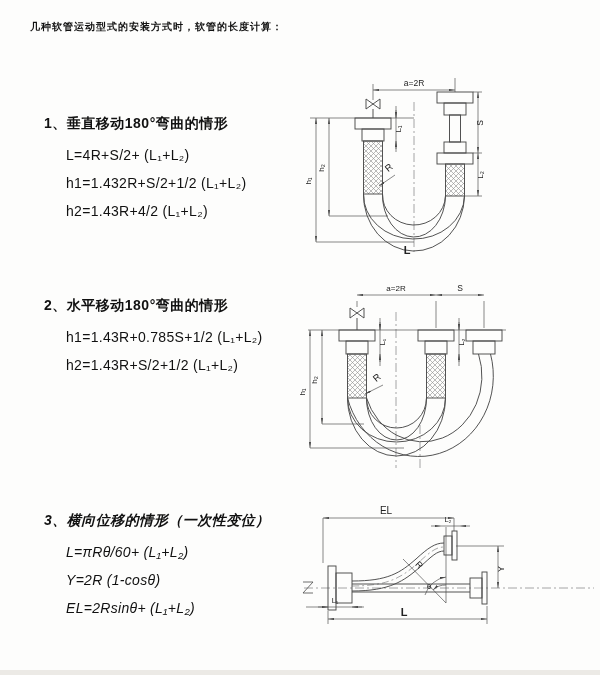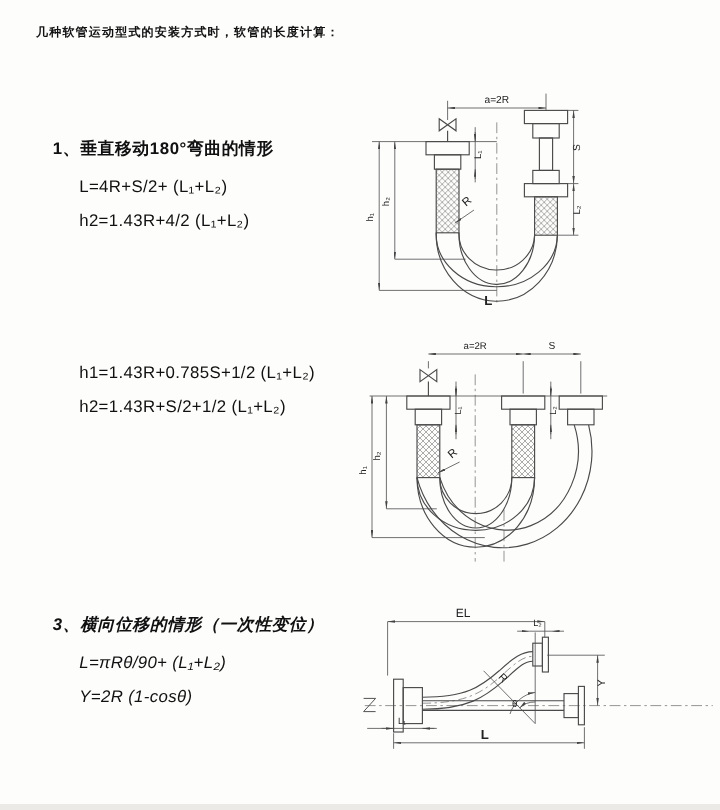--- a/index.html
+++ b/index.html
@@ -23,20 +23,21 @@
   .bottom-edge { position:absolute; left:0; bottom:0; width:600px; height:5px; background:#eceae6; }
 </style>
 </head>
 <body>
 
 <div class="page-title">几种软管运动型式的安装方式时，软管的长度计算：</div>
 
 <div class="section" style="left:44px; top:104px;margin-top:10px;">
   <div class="heading">1、垂直移动180°弯曲的情形</div>
   <div class="formula">L=4R+S/2+ (L₁+L₂)</div>
+  <div class="formula">h1=1.432R+S/2+1/2 (L₁+L₂)</div>
   <div class="formula">h2=1.43R+4/2 (L₁+L₂)</div>
 </div>
 
 <svg class="diag" style="left:296px; top:66px;" width="276" height="192" viewBox="0 0 276 192">
   <defs>
     <marker id="ar1" markerWidth="9" markerHeight="3" refX="9" refY="1.5" orient="auto-start-reverse">
       <path d="M0,0 L9,1.5 L0,3 z" fill="#444"></path>
     </marker>
     <pattern id="braid1" width="5" height="5" patternUnits="userSpaceOnUse">
       <path d="M0,5 L5,0 M0,0 L5,5" stroke="#8d8d8d" stroke-width="0.6" fill="none"></path>
@@ -92,20 +93,21 @@
   <text x="104.5" y="63" font-size="8" text-anchor="middle" transform="rotate(-90 104.5 63)">L₁</text>
   <text x="187" y="57" font-size="8.5" text-anchor="middle" transform="rotate(-90 187 57)">S</text>
   <text x="187" y="109" font-size="8" text-anchor="middle" transform="rotate(-90 187 109)">L₂</text>
   <text x="15" y="115" font-size="8" text-anchor="middle" transform="rotate(-90 15 115)">h₁</text>
   <text x="28" y="102" font-size="8" text-anchor="middle" transform="rotate(-90 28 102)">h₂</text>
   <text x="95" y="104" font-size="9.5" text-anchor="middle" transform="rotate(-40 95 104)">R</text>
   <text x="111" y="188" font-size="11" font-weight="bold" text-anchor="middle">L</text>
 </svg>
 
 <div class="section" style="left:44px; top:296px;">
+  <div class="heading">2、水平移动180°弯曲的情形</div>
   <div class="formula">h1=1.43R+0.785S+1/2 (L₁+L₂)</div>
   <div class="formula">h2=1.43R+S/2+1/2 (L₁+L₂)</div>
 </div>
 
 <svg class="diag" style="left:300px; top:280px;" width="295" height="195" viewBox="0 0 295 195">
   <defs>
     <marker id="ar2" markerWidth="9" markerHeight="3" refX="9" refY="1.5" orient="auto-start-reverse">
       <path d="M0,0 L9,1.5 L0,3 z" fill="#444"></path>
     </marker>
     <pattern id="braid2" width="5" height="5" patternUnits="userSpaceOnUse">
@@ -164,22 +166,23 @@
   <text x="160" y="11" font-size="8.5" text-anchor="middle">S</text>
   <text x="5" y="112" font-size="8" text-anchor="middle" transform="rotate(-90 5 112)">h₁</text>
   <text x="17" y="100" font-size="8" text-anchor="middle" transform="rotate(-90 17 100)">h₂</text>
   <text x="84.5" y="62" font-size="7.5" text-anchor="middle" transform="rotate(-90 84.5 62)">L₁</text>
   <text x="163.5" y="62" font-size="7.5" text-anchor="middle" transform="rotate(-90 163.5 62)">L₂</text>
   <text x="79" y="100" font-size="9.5" text-anchor="middle" transform="rotate(-40 79 100)">R</text>
 </svg>
 
 <div class="section" style="left:44px; top:511px;font-style:italic;">
   <div class="heading">3、横向位移的情形（一次性变位）</div>
-  <div class="formula">L=πRθ/90+ (L₁+L₂)</div>
+  <div class="formula">L=πRθ/60+ (L₁+L₂)</div>
   <div class="formula">Y=2R (1-cosθ)</div>
+  <div class="formula">EL=2Rsinθ+ (L₁+L₂)</div>
 </div>
 
 <svg class="diag" style="left:298px; top:503px;" width="302" height="152" viewBox="0 0 302 152">
   <defs>
     <marker id="ar3" markerWidth="9" markerHeight="3" refX="9" refY="1.5" orient="auto-start-reverse">
       <path d="M0,0 L9,1.5 L0,3 z" fill="#444"></path>
     </marker>
   </defs>
 
   <g stroke="#777" stroke-width="0.65" stroke-dasharray="9 3 2 3" fill="none">

